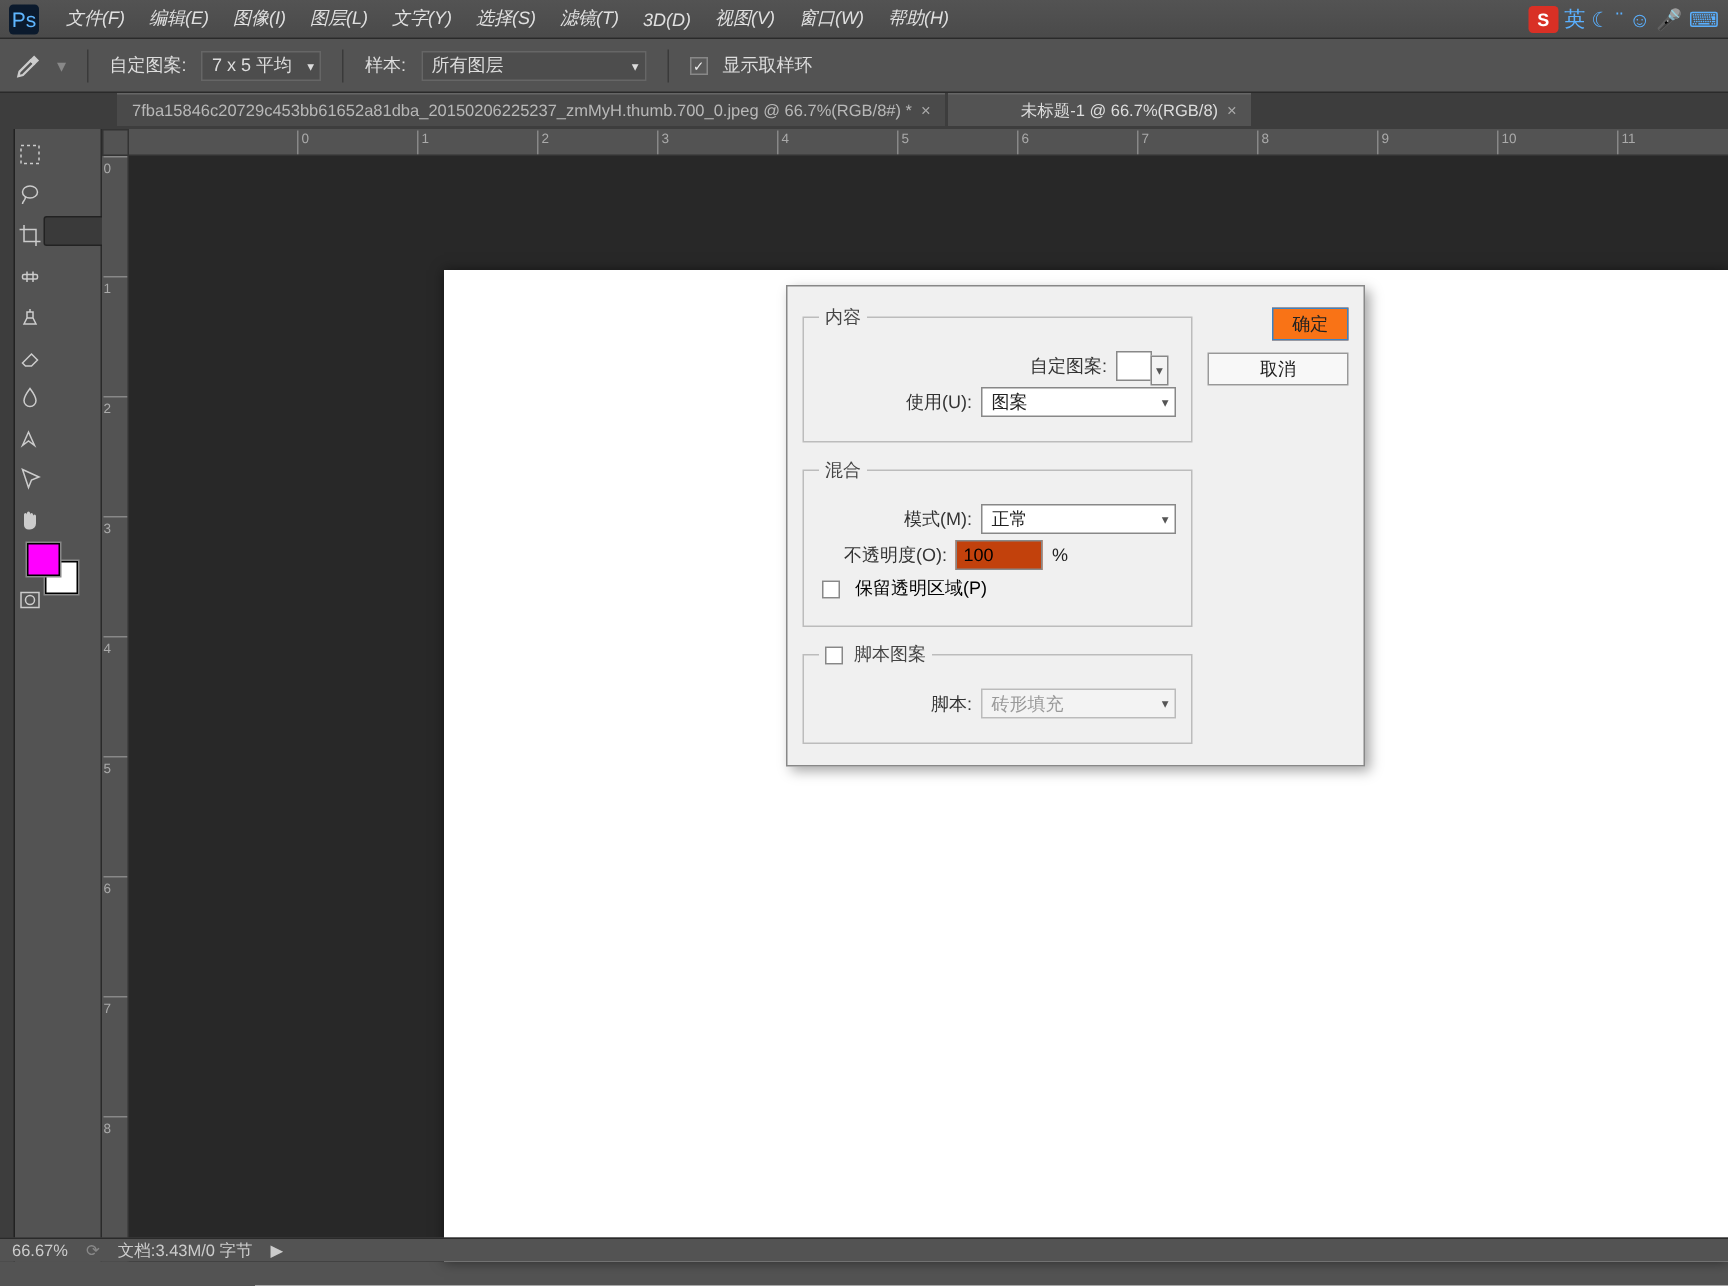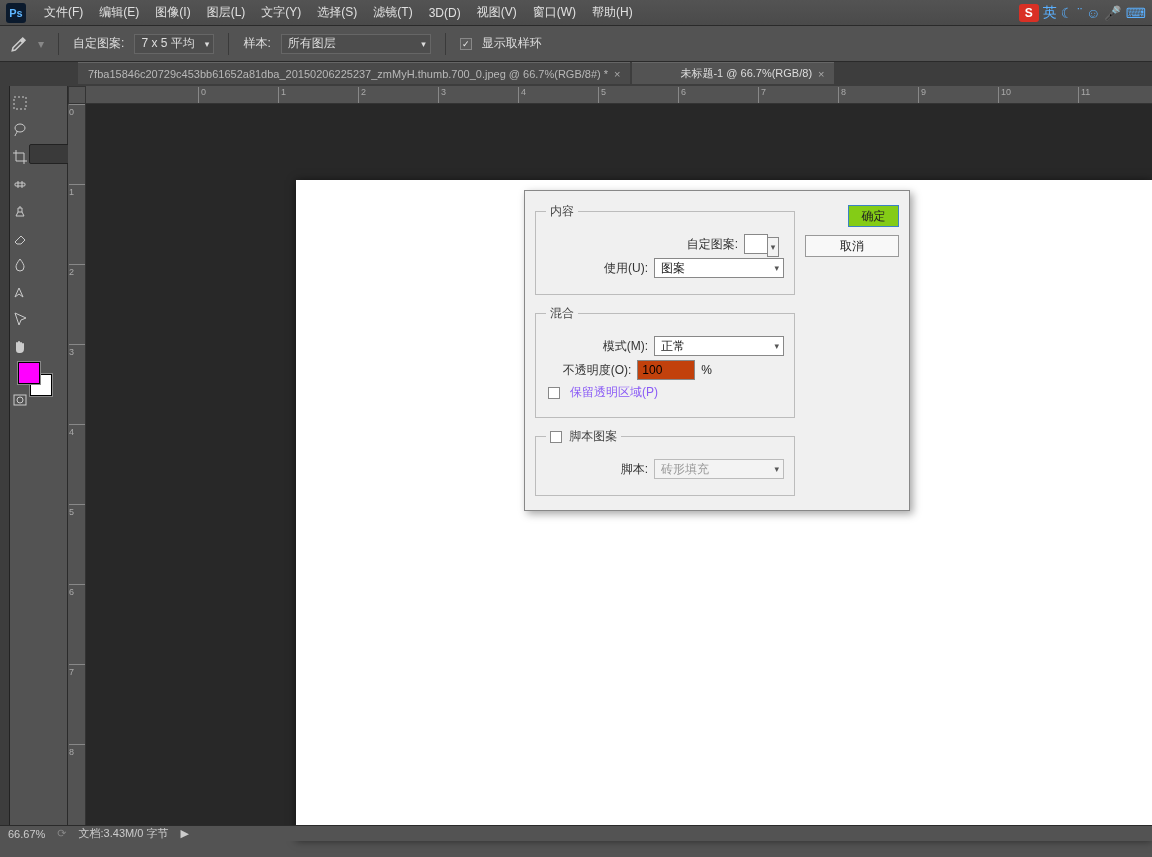--- a/index.html
+++ b/index.html
@@ -1,21 +1,21 @@
 <!DOCTYPE html>
 <html><head>
 <meta charset="utf-8">
 <style>
 * { margin: 0; padding: 0; box-sizing: border-box; font-family: "Microsoft YaHei", Arial, sans-serif; }
 body { width: 1152px; height: 857px; background: #535353; overflow: hidden; position: relative; }
 
 
 .menubar { height: 26px; background: linear-gradient(#535353,#4a4a4a); display: flex; align-items: center; color: #e0e0e0; font-size: 12px; padding: 0 6px; border-bottom: 1px solid #2a2a2a;}
-.ps-logo { width: 20px; height: 20px; background: #0b1a2d; border-radius: 3px; display:flex; align-items:center; justify-content:center; color:#5fb6ff; font-weight:bold; font-size:11px; margin-right:10px;}
-.menu-item { padding: 0 8px; cursor: default; }
+.ps-logo { width: 20px; height: 20px; background: #0b1a2d; border-radius: 3px; display:flex; align-items:center; justify-content:center; color:#5fb6ff; font-weight:normal; font-size:14px; margin-right:10px;}
+.menu-item { padding: 0 8px; cursor: default; font-style: italic; }
 .menubar-right { margin-left:auto; display:flex; align-items:center; gap:4px;}
 .ime-badge { width:20px; height:18px; background:#d93025; border-radius:3px; color:#fff; font-size:12px; display:flex;align-items:center;justify-content:center; font-weight:bold;}
 .ime-icon { color:#5ab0ff; font-size:14px; }
 
 
 .options-bar { height: 36px; background: #535353; border-bottom: 1px solid #2a2a2a; display:flex; align-items:center; padding: 0 10px; color:#ddd; font-size:12px; gap:10px;}
 .opt-sep { width:1px; height:22px; background:#3a3a3a; margin:0 4px;}
 .opt-dropdown { background:#4d4d4d; border:1px solid #666; color:#ddd; height:20px; padding:0 18px 0 6px; font-size:12px; position:relative; min-width:80px; display:inline-flex; align-items:center;}
 .opt-dropdown::after{content:"▾"; position:absolute; right:4px; font-size:9px;}
 .opt-check { width:12px; height:12px; border:1px solid #888; background:#5a5a5a; display:inline-flex; align-items:center; justify-content:center; font-size:9px; color:#eee;}
@@ -52,33 +52,33 @@
 .status-bar{ position:absolute; left:0; right:0; bottom:16px; height:16px; background:#535353; border-top:1px solid #2a2a2a; color:#ccc; font-size:11px; display:flex; align-items:center; padding:0 8px; gap:12px;}
 
 
 .dialog{ position:absolute; left:524px; top:190px; width:386px; background:#f0f0f0; border:1px solid #888; box-shadow:3px 3px 8px rgba(0,0,0,.35); font-size:12px; color:#222;}
 .dlg-title{ height:28px; background:#f0c34e; display:flex; align-items:center; justify-content:center; position:relative; font-size:13px;}
 .dlg-close{ position:absolute; right:0; top:0; width:44px; height:28px; background:#c8402a; color:#fff; display:flex; align-items:center; justify-content:center; font-size:14px;}
 .dlg-body{ padding:12px 10px 14px; display:flex; gap:10px;}
 .dlg-left{ flex:1; display:flex; flex-direction:column; gap:10px;}
 .dlg-right{ width:94px; display:flex; flex-direction:column; gap:8px; padding-top:2px;}
 .dlg-btn{ height:22px; border:1px solid #999; background:#f8f8f8; font-size:12px; display:flex;align-items:center;justify-content:center;}
-.dlg-btn.primary{ border:1px solid #3b82c4; background:#84cc16;margin-left:43px;}
+.dlg-btn.primary{ border:1px solid #3b82c4; background:#f97316;margin-left:43px;}
 fieldset{ border:1px solid #bcbcbc; padding:10px 10px 12px;}
 legend{ padding:0 4px; color:#444;}
 .row{ display:flex; align-items:center; justify-content:flex-end; gap:6px; margin:4px 0;}
 .row label{ color:#333;}
 .sel{ height:20px; border:1px solid #888; background:#fff; padding:0 16px 0 6px; min-width:130px; position:relative; display:inline-flex; align-items:center;}
 .sel::after{content:"▾"; position:absolute; right:4px; font-size:9px; color:#555;}
 .sel.disabled{ background:#f3f3f3; color:#999; border-color:#bbb;}
 .num-input{ width:58px; height:20px; border:1px solid #888; background:#c2410c; padding:0 4px; font-size:12px;}
 .ck{ width:12px; height:12px; border:1px solid #888; background:#fff; display:inline-block; vertical-align:middle; margin-right:4px;}
 .pattern-swatch{ width:24px; height:20px; border:1px solid #888; background:#fff; display:inline-block; position:relative;}
 .pattern-swatch::after{content:"▾"; position:absolute; right:-12px; top:2px; font-size:9px; color:#555; border:1px solid #888; width:10px; height:18px; display:flex; align-items:center; justify-content:center; background:#f3f3f3;}
-.disabled-lbl{ color:#8b5cf6;}
+.disabled-lbl{ color:#000000;}
 </style>
 </head>
 <body>
 
 <div class="menubar">
   <div class="ps-logo">Ps</div>
   <div class="menu-item">文件(F)</div>
   <div class="menu-item">编辑(E)</div>
   <div class="menu-item">图像(I)</div>
   <div class="menu-item">图层(L)</div>

